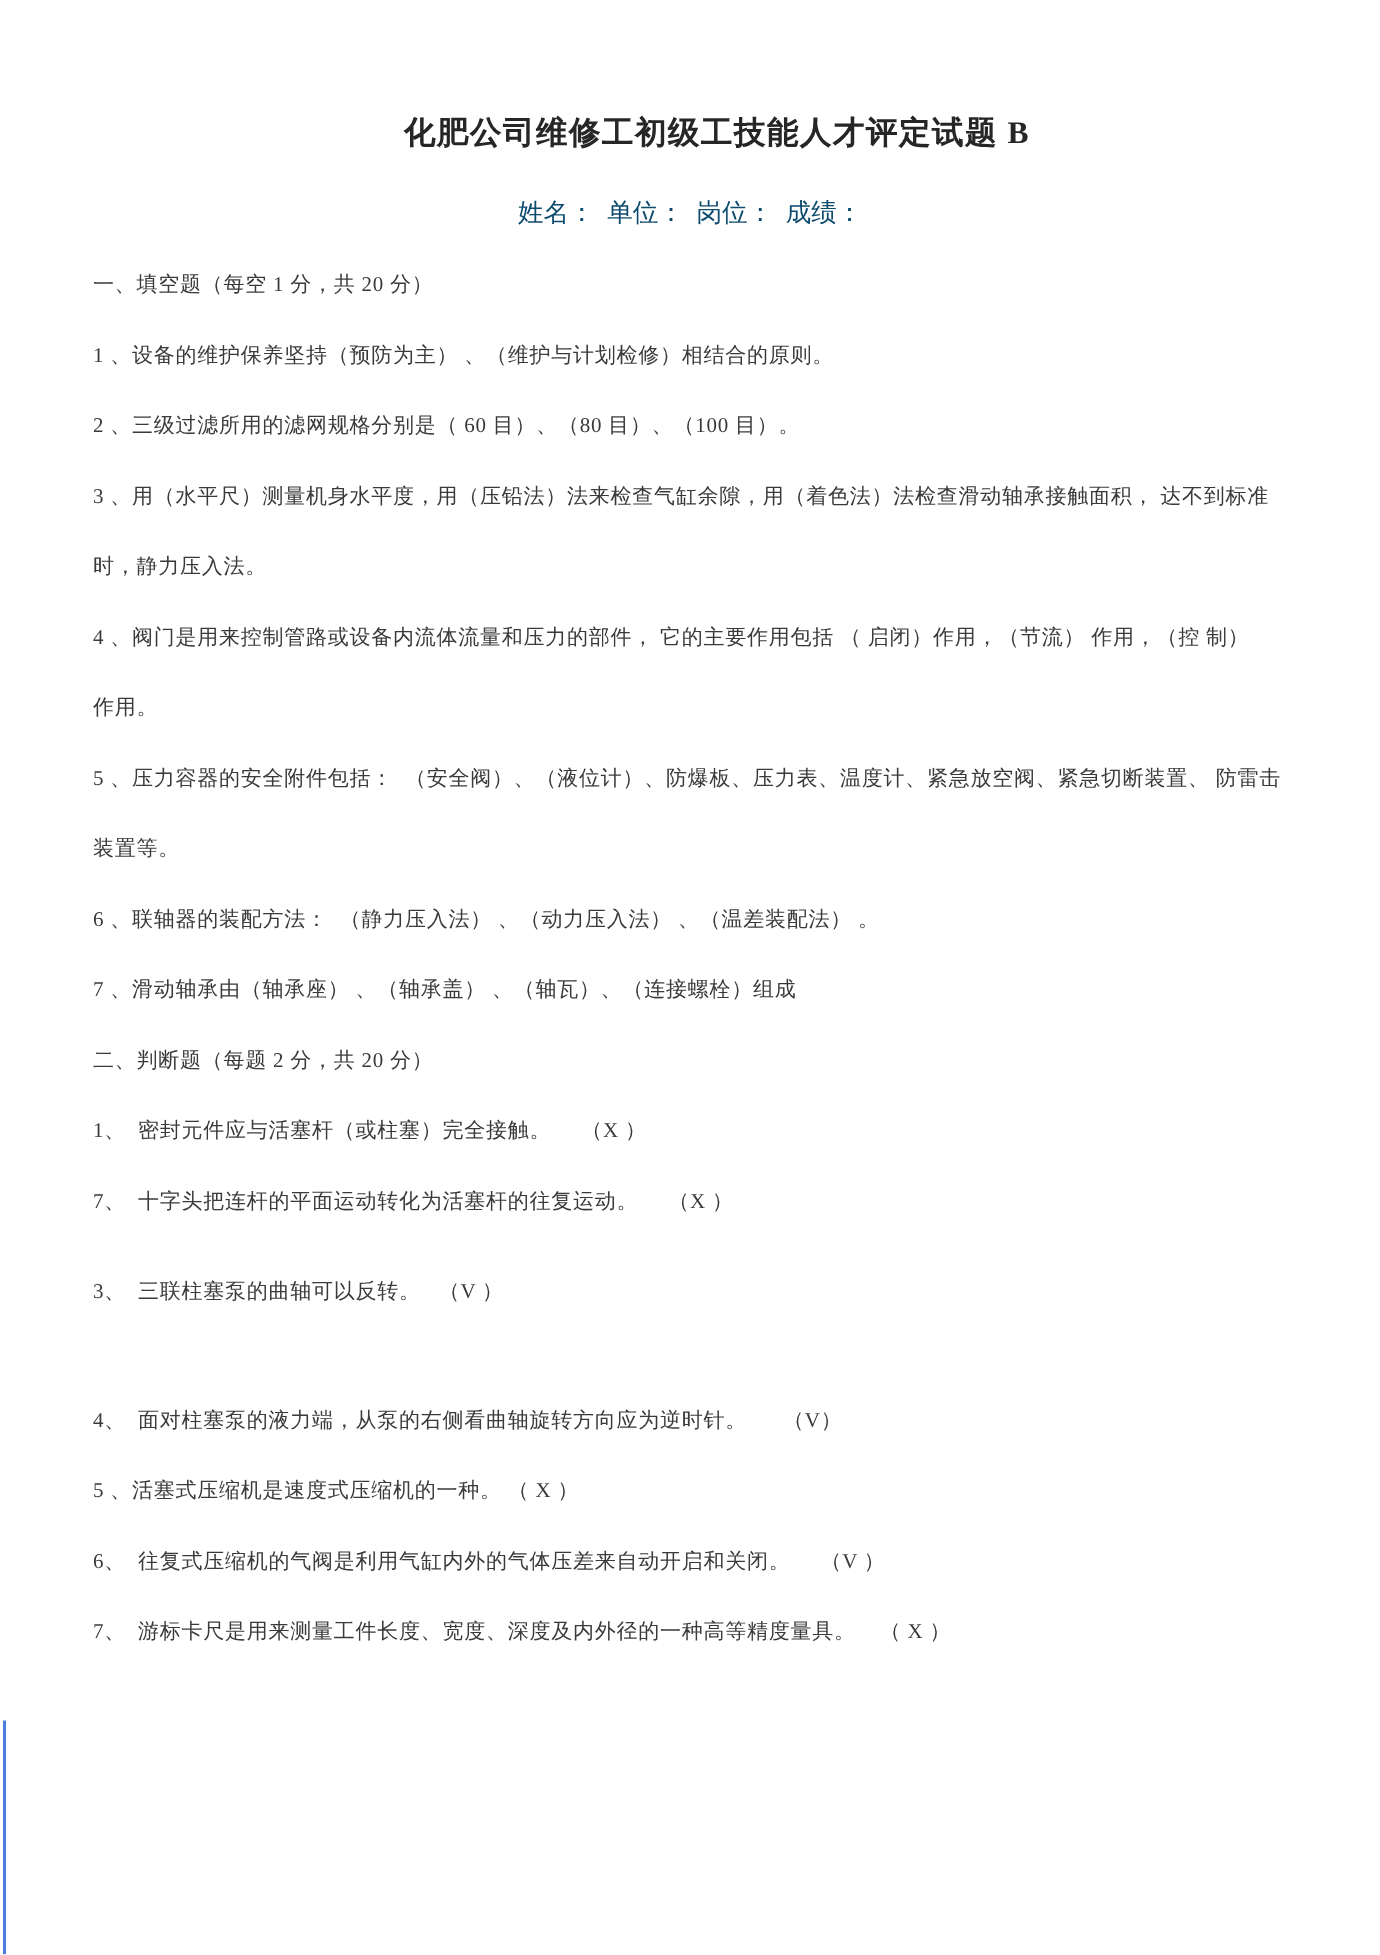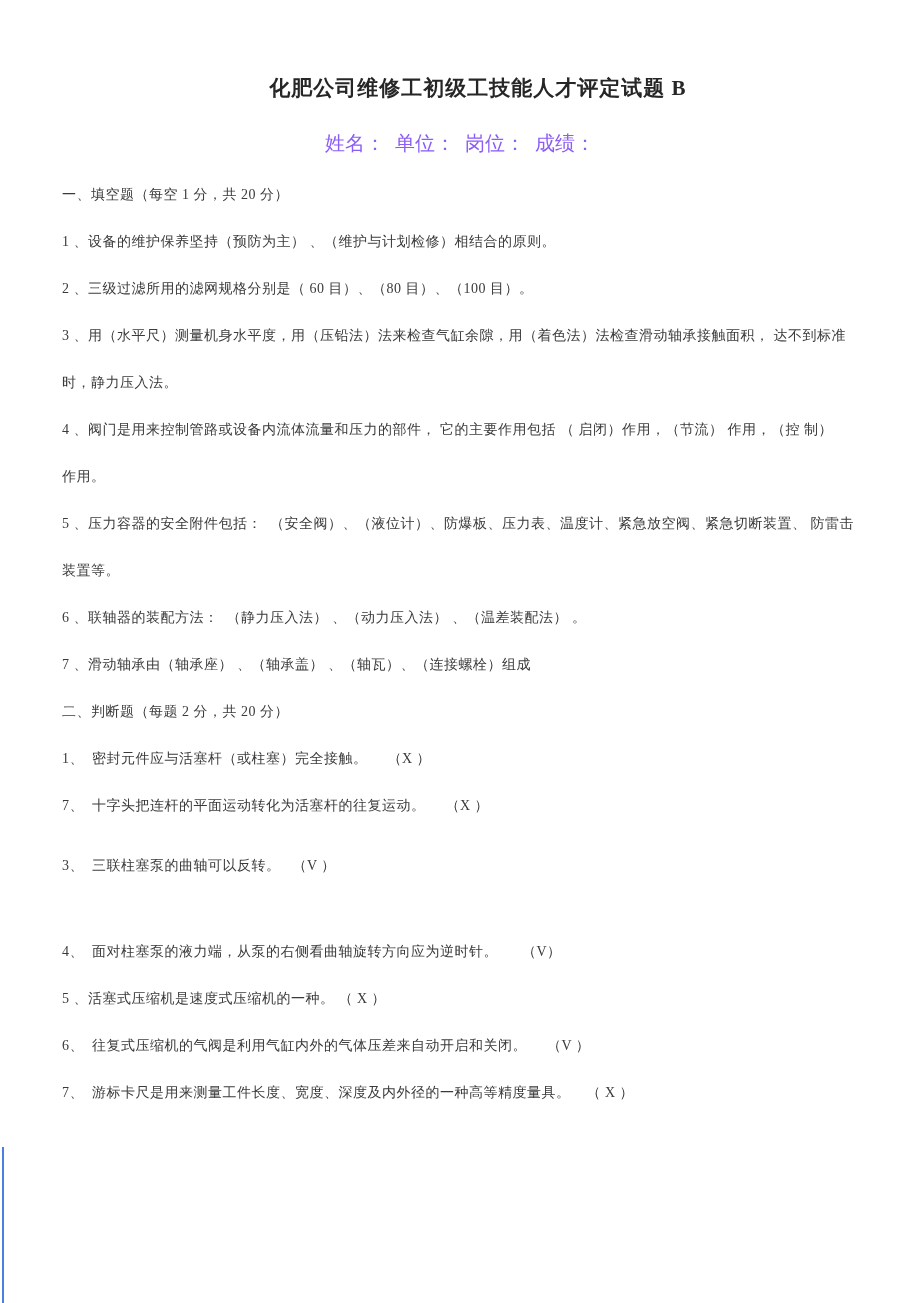--- a/index.html
+++ b/index.html
@@ -19,22 +19,22 @@
     font-size: 21px;
     font-weight: 700;
     color: #262626;
     letter-spacing: 1px;
     white-space: pre;
     padding-left: 36px;
   }
   .info-line {
     margin-top: 28px;
     text-align: center;
-    font-size: 20px;
-    color: #8b5cf6;
+    font-size: 17px;
+    color: #0c4a6e;
     white-space: pre;
   }
   .doc-body {
     margin-top: 14px;
     padding: 0 62px 0 62px;
     font-size: 14px;
     letter-spacing: 0.5px;
   }
   .line {
     height: 47px;

